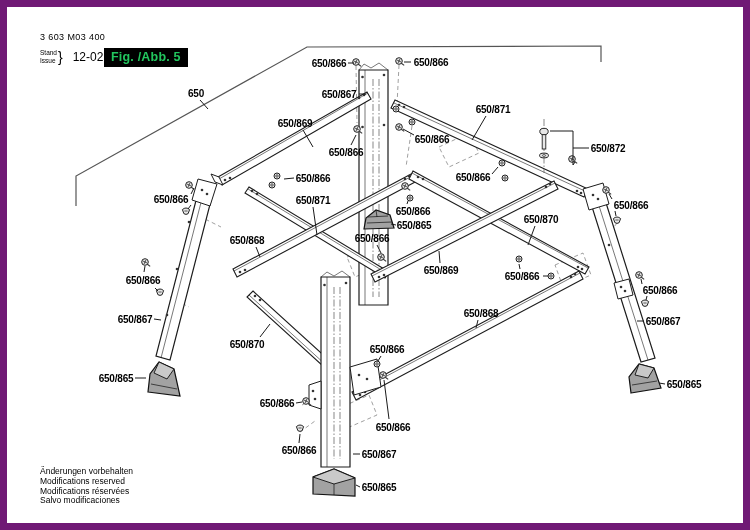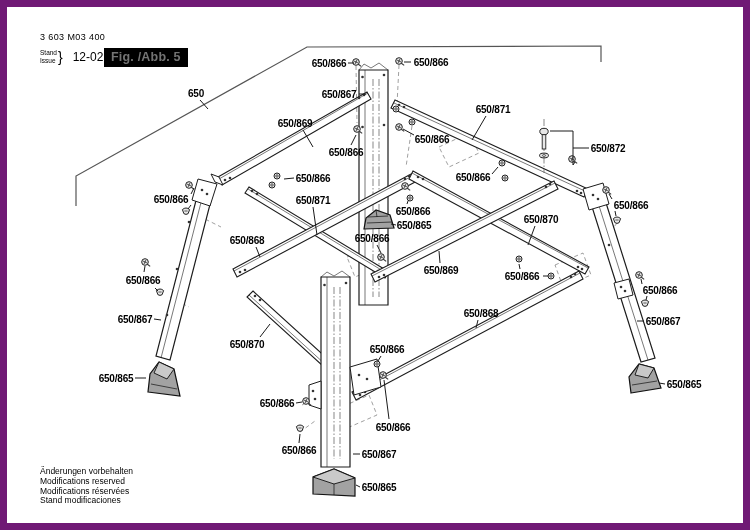--- a/index.html
+++ b/index.html
@@ -9,21 +9,21 @@
     font-family:"Liberation Sans",sans-serif;color:#000;
   }
   svg{position:absolute;left:0;top:0;}
   
   .part-number{position:absolute;left:33px;top:25px;font-size:9px;letter-spacing:.4px;}
   .stand-issue{position:absolute;left:33px;top:42px;display:flex;align-items:center;}
   .si-col{font-size:6.5px;line-height:7.6px;}
   .si-brace{font-size:14px;font-weight:400;margin:0 2px 0 1px;}
   .si-date{font-size:12px;font-weight:normal;margin-left:8px;}
   .fig-box{
-    position:absolute;left:97px;top:41px;background:#000;color:#737373;
+    position:absolute;left:97px;top:41px;background:#000;color:#22c55e;
     font-weight:bold;font-size:12.5px;padding:2px 7px 3px 7px;letter-spacing:.2px;
   }
   
   .footer{position:absolute;left:33px;top:460px;font-size:8.5px;line-height:9.8px;}
   
   .plane{fill:none;stroke:#555;stroke-width:1.2;}
   .strip{fill:#fff;stroke:#1c1c1c;stroke-width:1.1;}
   .inner{fill:none;stroke:#1c1c1c;stroke-width:.6;}
   .leg{fill:#fff;stroke:#1c1c1c;stroke-width:1.2;}
   .plate{fill:#fff;stroke:#1c1c1c;stroke-width:1;}
@@ -355,15 +355,15 @@
         <text x="656" y="314" class="callout">650/867</text>
         <polyline points="658,377 652,376" class="leader"></polyline>
         <text x="677" y="377" class="callout">650/865</text>
       </g>
   </svg>
 
   <div class="footer">
     <div>Änderungen vorbehalten</div>
     <div>Modifications reserved</div>
     <div>Modifications réservées</div>
-    <div>Stand modificaciones</div>
+    <div>Salvo modificaciones</div>
   </div>
 </div>
 
 </body></html>

